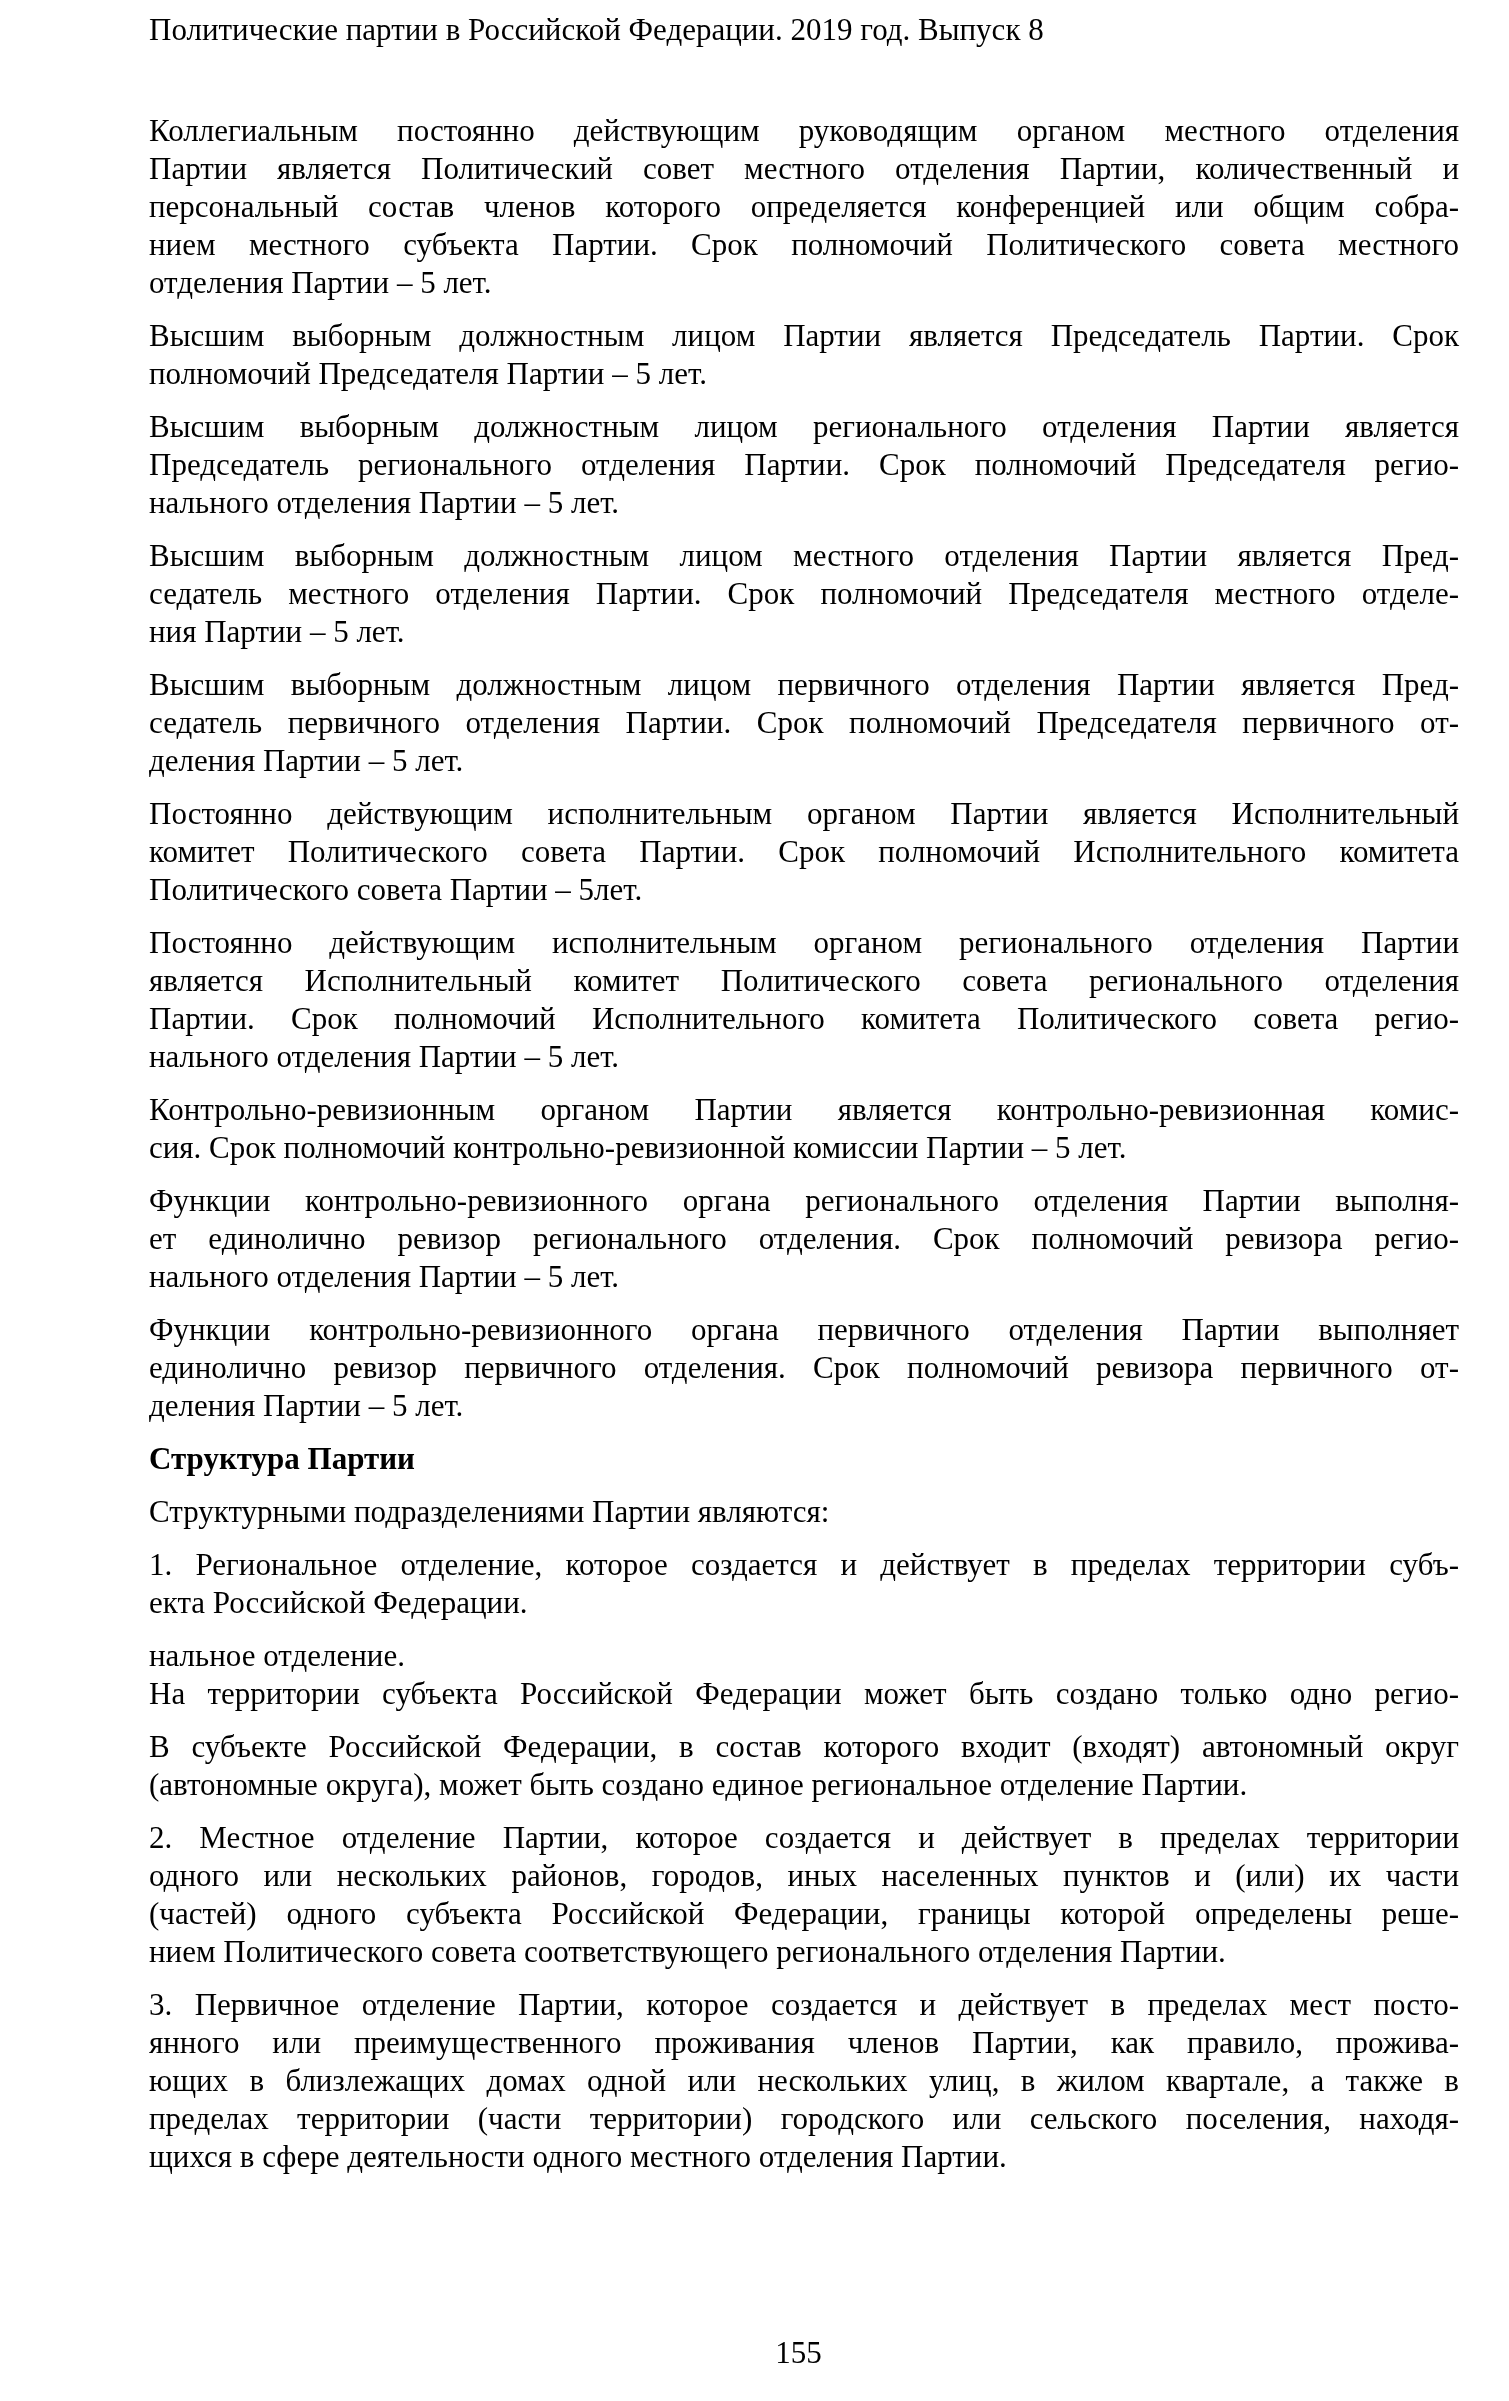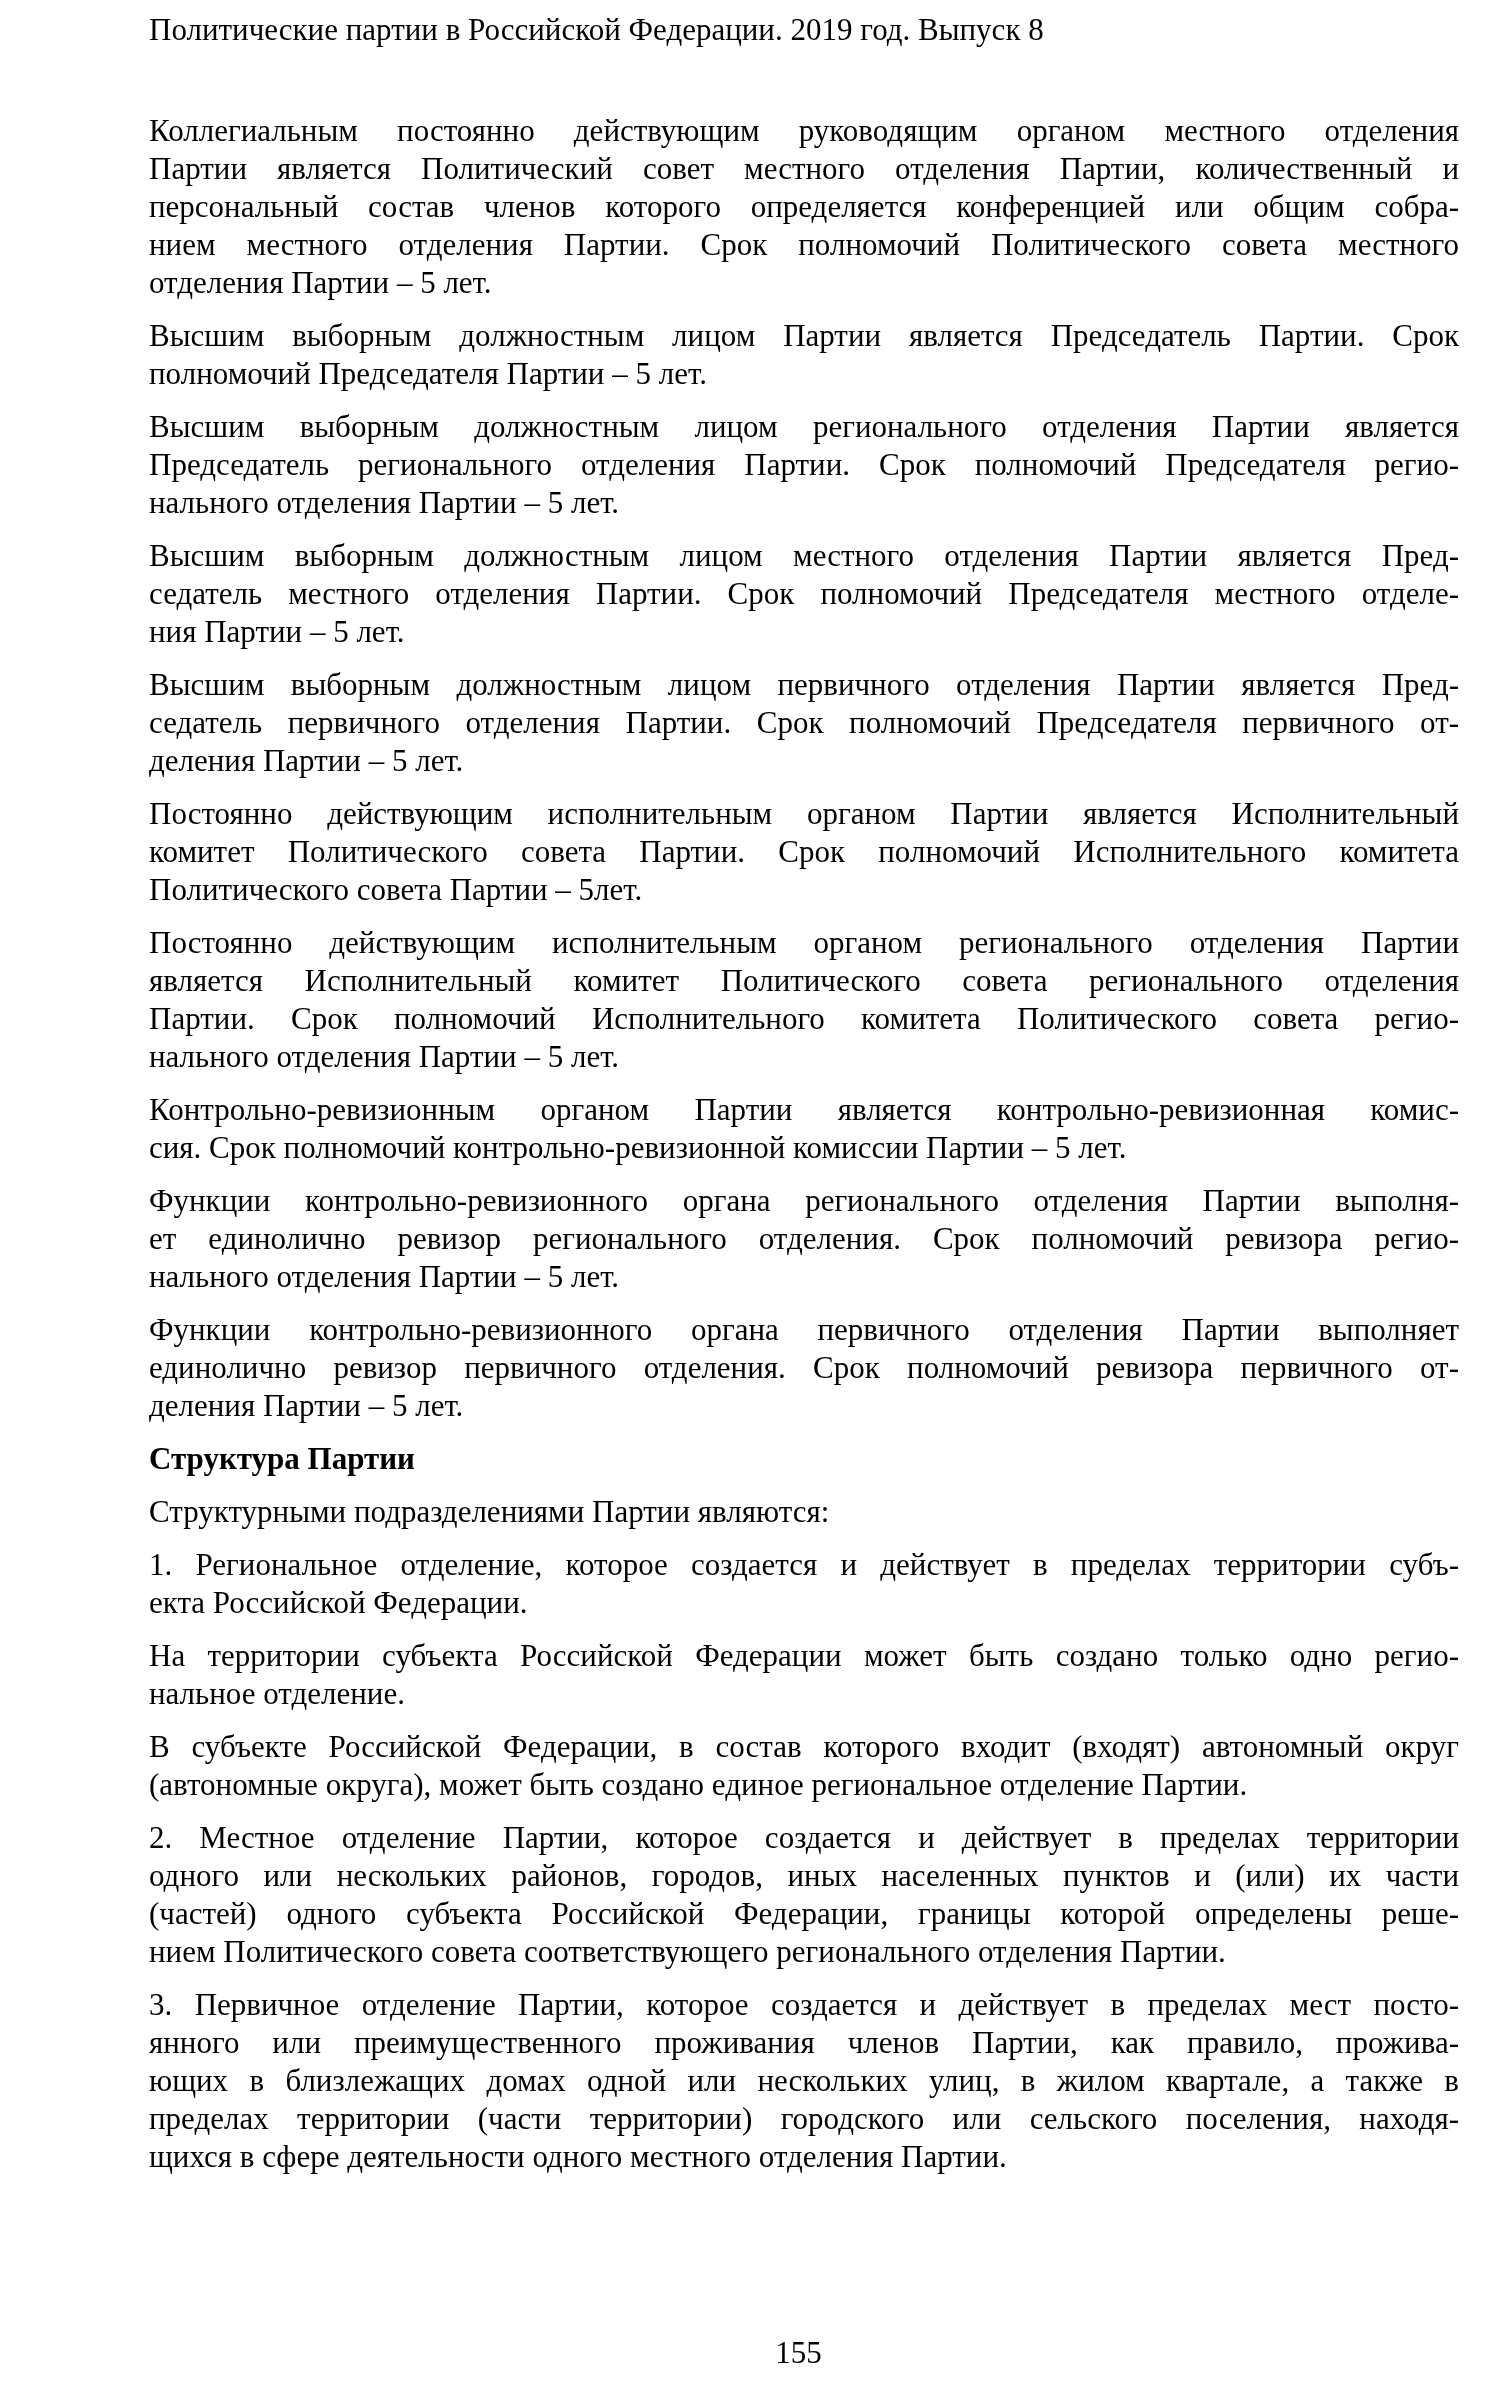--- a/index.html
+++ b/index.html
@@ -61,21 +61,21 @@
 </head>
 <body>
 
 <div class="running-header">Политические партии в Российской Федерации. 2019 год. Выпуск 8</div>
 
 <main class="text-blocks">
     <div class="para">
       <div class="line">Коллегиальным постоянно действующим руководящим органом местного отделения</div>
       <div class="line">Партии является Политический совет местного отделения Партии, количественный и</div>
       <div class="line">персональный состав членов которого определяется конференцией или общим собра-</div>
-      <div class="line">нием местного отделения Партии. Срок полномочий Политического совета местного</div>
+      <div class="line">нием местного субъекта Партии. Срок полномочий Политического совета местного</div>
       <div class="line last">отделения Партии – 5 лет.</div>
     </div>
     <div class="para">
       <div class="line">Высшим выборным должностным лицом Партии является Председатель Партии. Срок</div>
       <div class="line last">полномочий Председателя Партии – 5 лет.</div>
     </div>
     <div class="para">
       <div class="line">Высшим выборным должностным лицом регионального отделения Партии является</div>
       <div class="line">Председатель регионального отделения Партии. Срок полномочий Председателя регио-</div>
       <div class="line last">нального отделения Партии – 5 лет.</div>
@@ -119,22 +119,22 @@
       <div class="line last">Структура Партии</div>
     </div>
     <div class="para">
       <div class="line last">Структурными подразделениями Партии являются:</div>
     </div>
     <div class="para">
       <div class="line">1. Региональное отделение, которое создается и действует в пределах территории субъ-</div>
       <div class="line last">екта Российской Федерации.</div>
     </div>
     <div class="para">
+      <div class="line last">нальное отделение.</div>
       <div class="line">На территории субъекта Российской Федерации может быть создано только одно регио-</div>
-      <div class="line last">нальное отделение.</div>
     </div>
     <div class="para">
       <div class="line">В субъекте Российской Федерации, в состав которого входит (входят) автономный округ</div>
       <div class="line last">(автономные округа), может быть создано единое региональное отделение Партии.</div>
     </div>
     <div class="para">
       <div class="line">2. Местное отделение Партии, которое создается и действует в пределах территории</div>
       <div class="line">одного или нескольких районов, городов, иных населенных пунктов и (или) их части</div>
       <div class="line">(частей) одного субъекта Российской Федерации, границы которой определены реше-</div>
       <div class="line last">нием Политического совета соответствующего регионального отделения Партии.</div>

